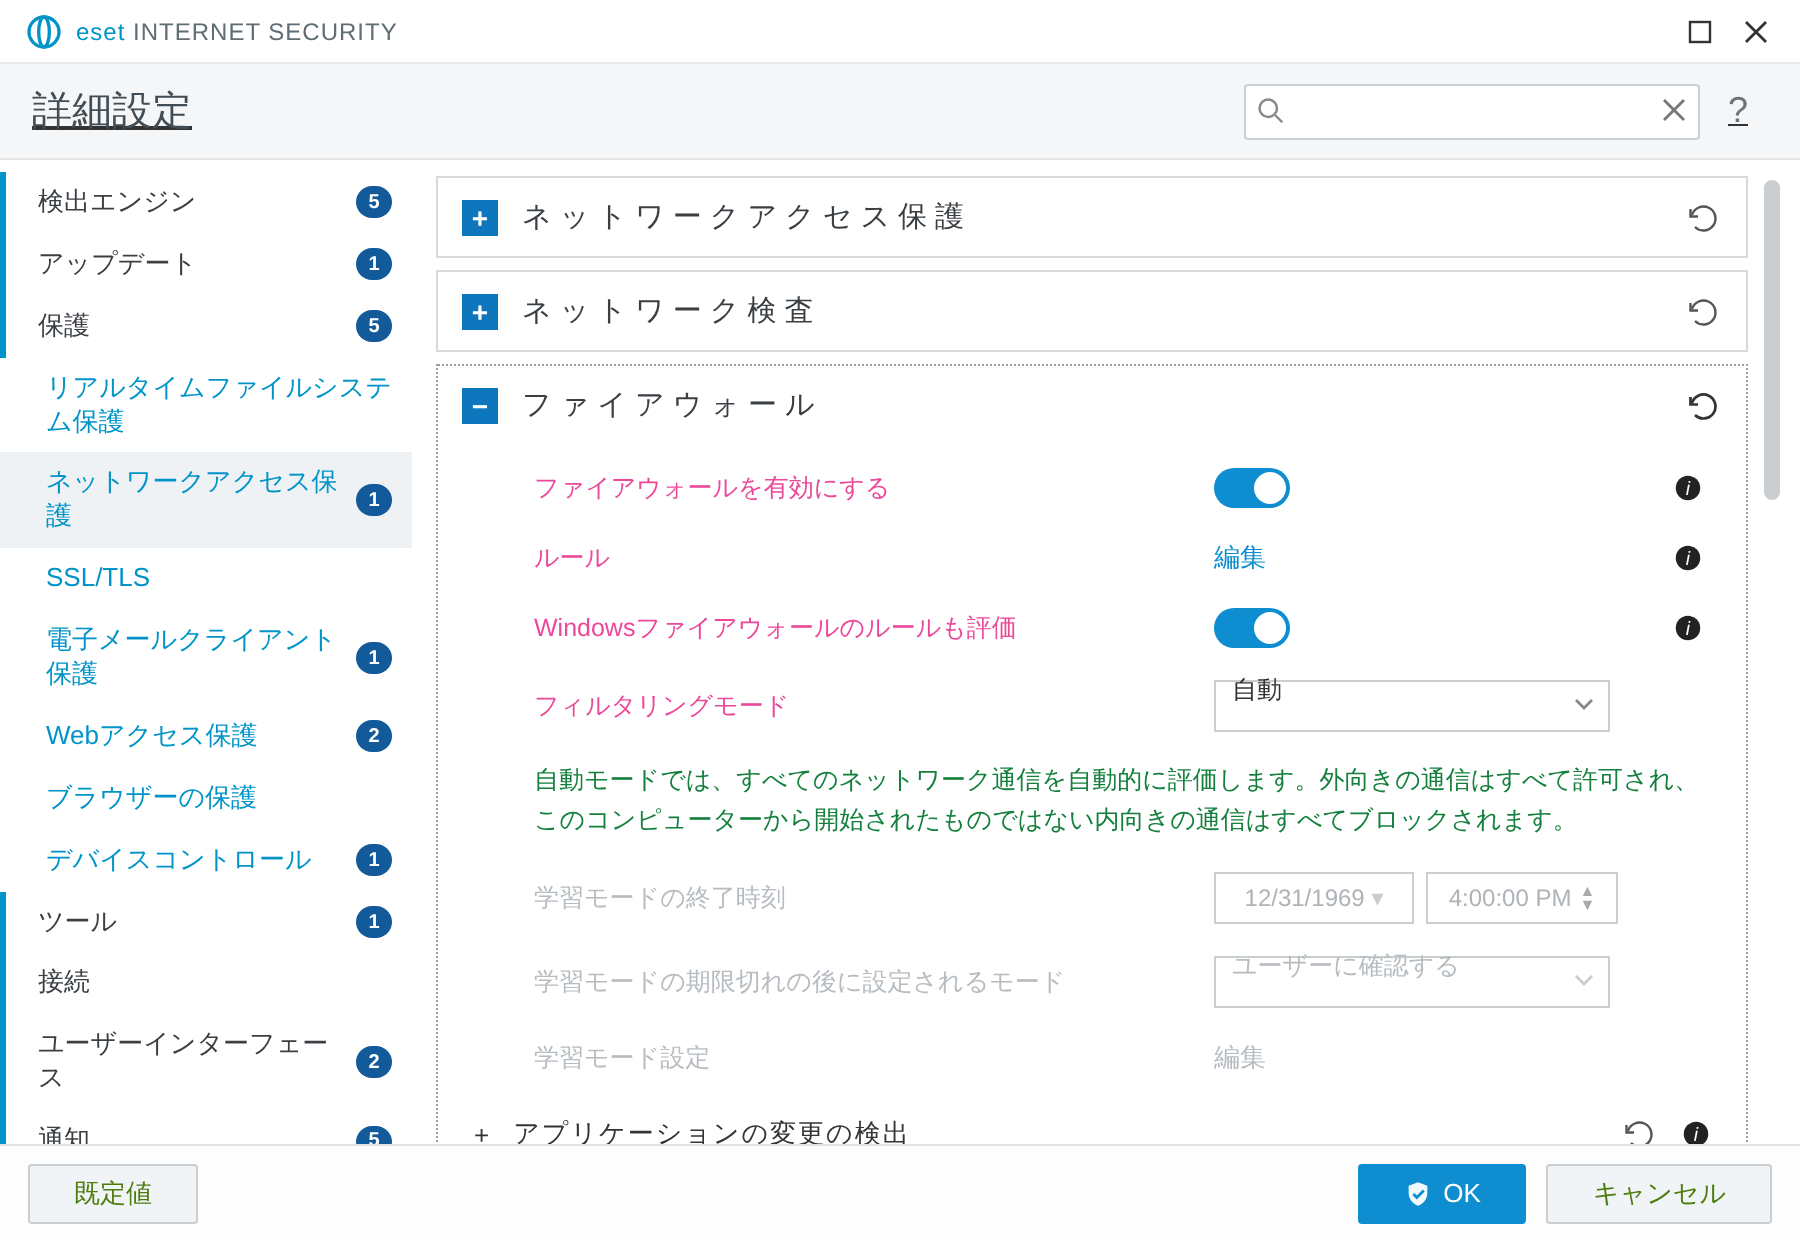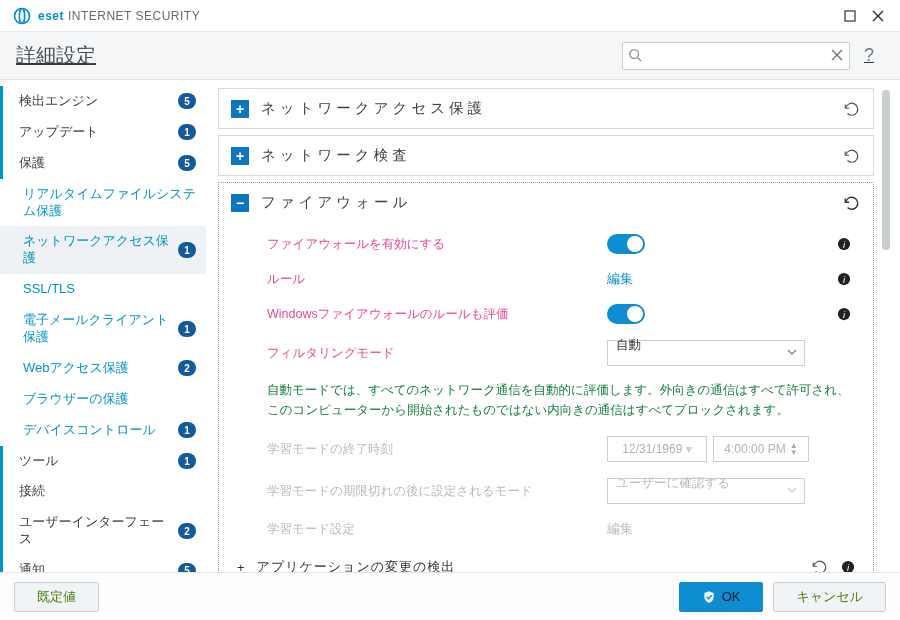--- a/index.html
+++ b/index.html
@@ -1,21 +1,21 @@
 <!DOCTYPE html>
 <html><head>
 <meta charset="utf-8">
 <style>
   * { box-sizing: border-box; margin: 0; padding: 0; font-family: "Yu Gothic UI", "Meiryo", sans-serif; }
   body { width: 900px; height: 620px; background: #fff; color: #333; font-size: 13px; overflow: hidden; }
   .titlebar { height: 32px; display: flex; align-items: center; padding: 0 8px 0 12px; border-bottom: 1px solid #e8e8e8; }
   .brand { display: flex; align-items: center; gap: 6px; color: #0094c8; font-weight: 400; letter-spacing: 0.5px; }
   .brand svg { width: 20px; height: 20px; }
   .brand-text { color: #5f6d74; font-size: 12px; }
-  .brand-text b { color: #0094c8; font-weight: 700; }
+  .brand-text b { color: #0094c8; font-weight: 400; }
   .titlebar-spacer { flex: 1; }
   .titlebar-btn { width: 28px; height: 28px; display: flex; align-items: center; justify-content: center; cursor: pointer; color: #333; }
   .header { height: 48px; display: flex; align-items: center; padding: 0 16px 0 16px; background: #f4f6f7; border-bottom: 1px solid #e4e4e4; text-decoration: underline; }
   .header h1 { font-size: 20px; font-weight: 400; color: #424d56; }
   .header-spacer { flex: 1; }
   .search-wrap { position: relative; width: 228px; }
   .search-wrap input { width: 100%; height: 28px; padding: 0 24px 0 26px; border: 1px solid #c9ced1; border-radius: 2px; font-size: 13px; }
   .search-wrap .sicon { position: absolute; left: 6px; top: 6px; color: #888; }
   .search-wrap .clr { position: absolute; right: 6px; top: 6px; color: #777; cursor: pointer; }
   .help-icon { width: 30px; display: flex; align-items: center; justify-content: center; font-size: 18px; color: #6b747c; cursor: pointer; margin-left: 4px;}
@@ -51,21 +51,21 @@
   .select.dis { color: #b7bcc1; background:#fff; }
   .select .chev { position: absolute; right: 6px; top: 5px; color:#888; }
   .dateinput { width: 100px; height:26px; border:1px solid #c9ced1; display:flex; align-items:center; justify-content:center; font-size:12px; color:#aeb3b8;}
   .timeinput { width: 96px; height:26px; border:1px solid #c9ced1; display:flex; align-items:center; justify-content:center; font-size:12px; color:#aeb3b8; position:relative; gap:4px;}
   .spin { display:flex; flex-direction:column; font-size:8px; color:#aaa; line-height:7px; }
   .desc { font-size: 12.5px; color: #15803d; line-height: 1.6; padding: 6px 0 8px 0; }
   .subhd { display:flex; align-items:center; gap:12px; padding: 12px 0 4px 0; margin-left:-30px; }
   .footer { height: 48px; border-top: 1px solid #e4e4e4; display: flex; align-items: center; padding: 0 14px; background:#fdfdfd;}
   .footer .fspacer { flex: 1; }
   .btn { height: 30px; padding: 0 22px; border: 1px solid #c9ced1; background: #f1f4f6; cursor: pointer; font-size: 13px; color:#4d7c0f; display:inline-flex; align-items:center; gap:6px; border-radius:2px;}
-  .btn.primary { background: #0e8ed0; border-color: #0e8ed0; color: #0f172a; }
+  .btn.primary { background: #0e8ed0; border-color: #0e8ed0; color: #ffffff; }
   svg { display: block; }
 </style>
 </head>
 <body>
 
 <div class="titlebar">
   <div class="brand">
     <svg viewBox="0 0 24 24">
         <circle cx="12" cy="12" r="9" fill="none" stroke="#0094c8" stroke-width="2"></circle>
         <ellipse cx="12" cy="12" rx="3.2" ry="9" fill="none" stroke="#0094c8" stroke-width="2"></ellipse>

